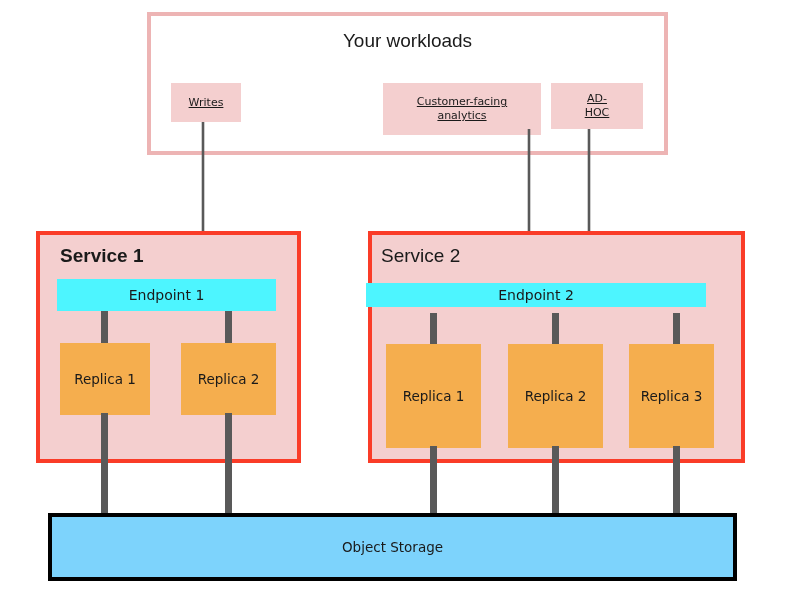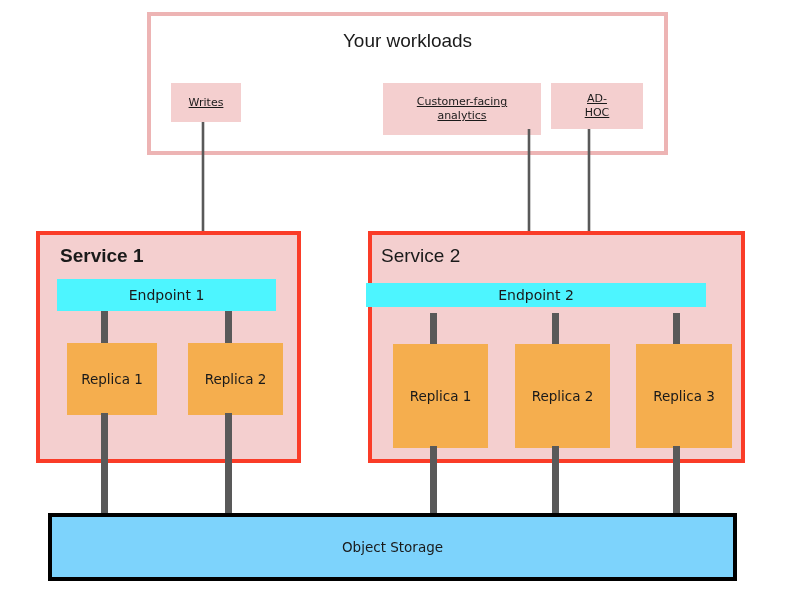--- a/index.html
+++ b/index.html
@@ -82,27 +82,26 @@
   .endpoint-2 { left: 366px; top: 283px; width: 340px; height: 24px; }
 
   
   .replica {
     background: #F5AE4E;
     color: #1a1a1a;
     font-size: 13.5px;
     display: flex;
     align-items: center;
     justify-content: center;
-    margin-left: 7px;
   }
   .rep-s1-1 { left: 60px;  top: 343px; width: 90px;  height: 72px; }
   .rep-s1-2 { left: 181px; top: 343px; width: 95px;  height: 72px; }
   .rep-s2-1 { left: 386px; top: 344px; width: 95px;  height: 104px; }
   .rep-s2-2 { left: 508px; top: 344px; width: 95px;  height: 104px; }
-  .rep-s2-3 { left: 629px; top: 344px; width: 96px;  height: 104px; }
+  .rep-s2-3 { left: 629px; top: 344px; width: 85px;  height: 104px; }
 
   
   .object-storage {
     left: 48px; top: 513px;
     width: 689px; height: 68px;
     border: 4px solid #000000;
     background: #7dd3fc;
     display: flex;
     align-items: center;
     justify-content: center;

